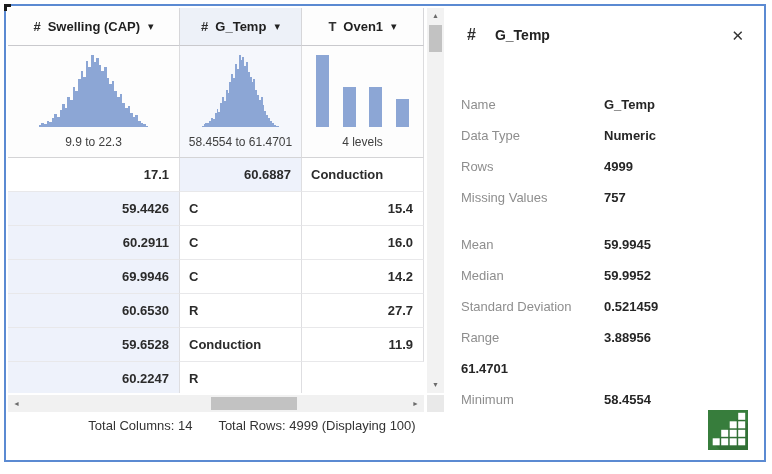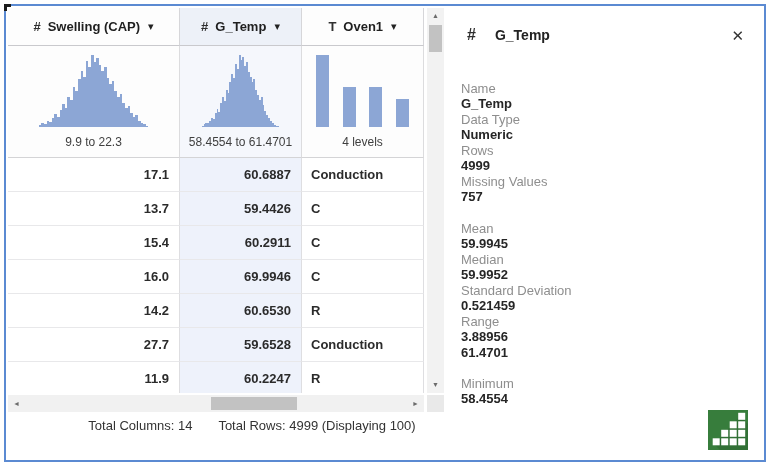--- a/index.html
+++ b/index.html
@@ -52,21 +52,21 @@
     font-size: 13px; color: #333; }
 
   
   .panel { position: relative; flex: 1; height: 100%; background: #fff; padding: 17px 16px 0 15px; }
   .panel-header { display: flex; align-items: center; height: 24px; }
   .p-type { font-size: 16px; font-weight: 600; color: #2e2e2e; margin-left: 6px; }
   .p-title { font-size: 14px; font-weight: 600; color: #222; margin-left: 19px; }
   .p-close { margin-left: auto; background: none; border: none; font-size: 15px; color: #333;
     cursor: pointer; padding: 2px 4px; line-height: 1; font-family: inherit; }
   .fields { margin-top: 34px; }
-  .frow { display: flex; align-items: flex-start; height: 31px; flex-direction: column; }
+  .frow { display: flex; align-items: flex-end; height: 31px; }
   .frow.gap { margin-top: 16px; }
   .flabel { width: 143px; font-size: 13px; color: #8e8e8e; }
   .fvalue { font-size: 13px; font-weight: 700; color: #262626; }
   .green-icon { position: absolute; right: 16px; bottom: 10px; width: 40px; height: 40px;
     background: var(--icon-green, #377d3c); cursor: pointer; }
 </style>
 </head>
 <body>
 
 <div class="window">
@@ -192,21 +192,20 @@
             <div style="height: 55%;"></div>
             <div style="height: 39%;"></div>
           </div>
         <div class="rlabel">4 levels</div>
       </div>
 
       <div class="dcell num">17.1</div>
       <div class="dcell num sel">60.6887</div>
       <div class="dcell txt">Conduction</div>
 
-      <div class="dcell num">13.7</div>
       <div class="dcell num sel">59.4426</div>
       <div class="dcell txt">C</div>
 
       <div class="dcell num">15.4</div>
       <div class="dcell num sel">60.2911</div>
       <div class="dcell txt">C</div>
 
       <div class="dcell num">16.0</div>
       <div class="dcell num sel">69.9946</div>
       <div class="dcell txt">C</div>

